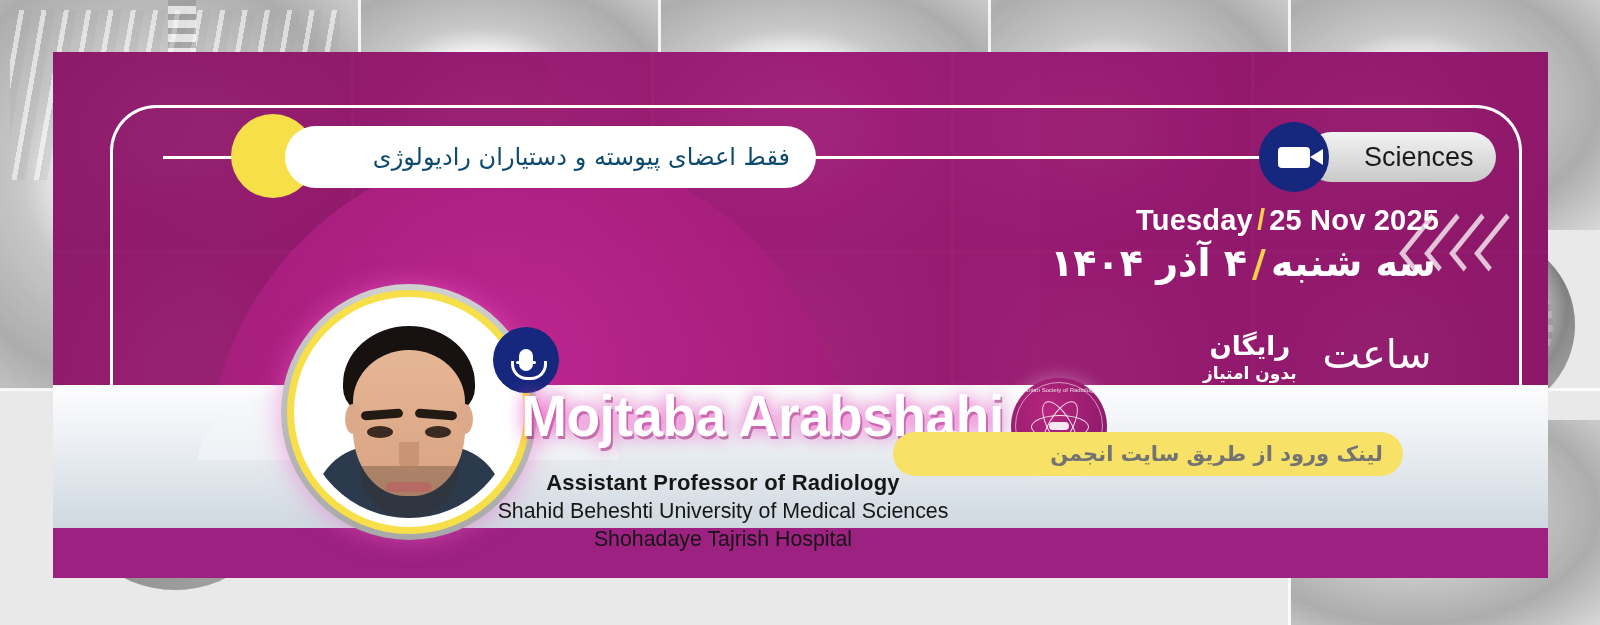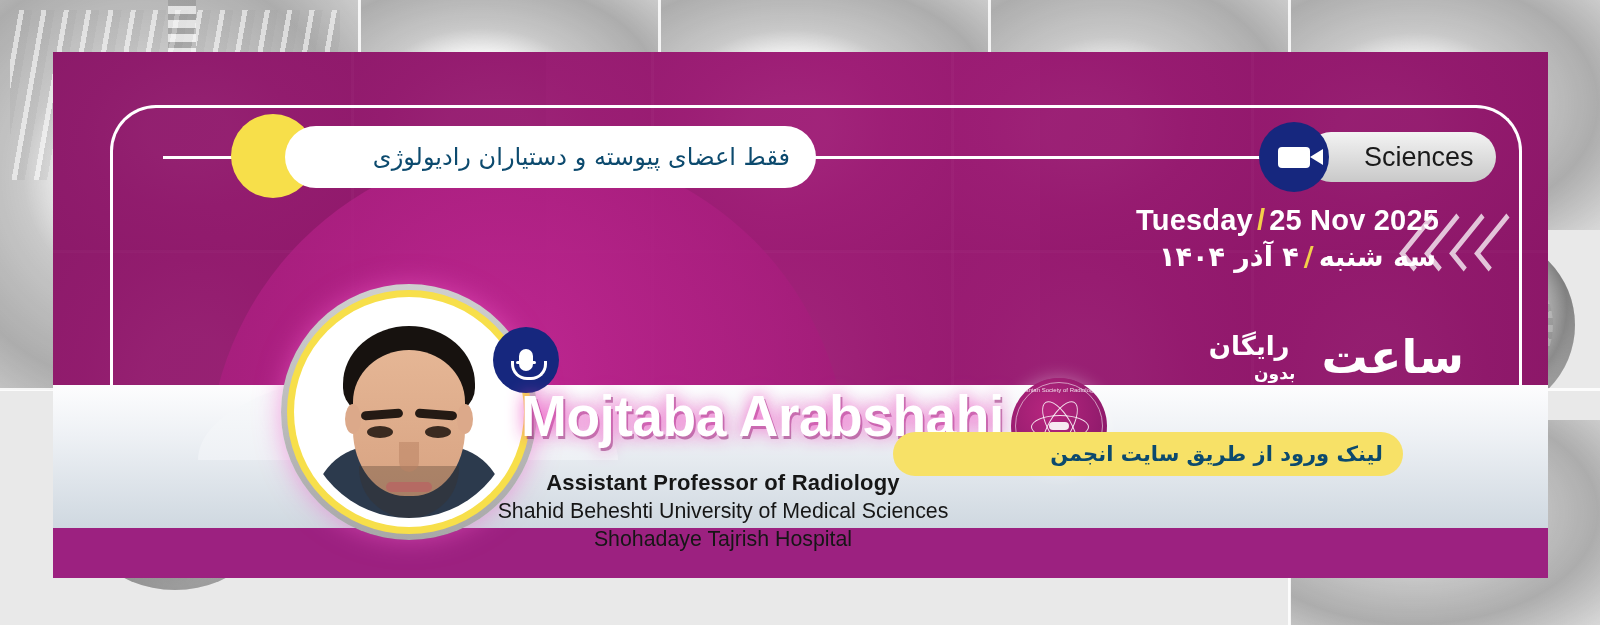--- a/index.html
+++ b/index.html
@@ -74,34 +74,34 @@
      font-family:"Liberation Sans","DejaVu Sans",sans-serif;font-weight:700;color:#ffffff;
      line-height:.96;letter-spacing:.5px;
      text-shadow:0 0 18px rgba(236,72,190,.95), 3px 4px 0 rgba(120,14,90,.55);}
   .title .l1{font-size:64px;transform:scaleX(.92);transform-origin:right;display:block;}
   .title .l2{font-size:64px;transform:scaleX(.92);transform-origin:right;display:block;margin-top:8px;}
 
   
   .date{position:absolute;left:1044px;top:152px;width:300px;color:#fff;margin-left:39px;}
   .date .en{font-size:29px;font-weight:700;white-space:nowrap;letter-spacing:.2px;}
   .date .en .sep{color:#f3d04a;margin:0 4px;}
-  .date .fa{font-size:27px;font-weight:700;direction:rtl;text-align:right;margin-top:4px;white-space:nowrap;
+  .date .fa{font-size:38px;font-weight:700;direction:rtl;text-align:right;margin-top:4px;white-space:nowrap;
      font-family:"DejaVu Sans","Liberation Sans",sans-serif;}
   .date .fa .sep{color:#f3d04a;margin:0 5px;}
 
   
   .chevrons{position:absolute;left:1358px;top:165px;display:flex;gap:2px;}
   .chev{width:18px;height:46px;border-left:5px solid rgba(255,255,255,.75);
      border-bottom:5px solid rgba(255,255,255,.75);transform:rotate(45deg) skew(6deg,6deg);}
 
   
   .time-block{position:absolute;left:1150px;top:280px;width:230px;color:#fff;direction:rtl;text-align:right;
      font-family:"DejaVu Sans","Liberation Sans",sans-serif;}
   .time-row{display:flex;justify-content:flex-end;align-items:flex-start;gap:26px;}
-  .t-hour{font-size:46px;font-weight:700;line-height:1.12;text-align:center;}
+  .t-hour{font-size:40px;font-weight:400;line-height:1.12;text-align:center;}
   .t-free{font-size:26px;font-weight:700;line-height:1.1;text-align:center;}
   .t-sub{font-size:17px;font-weight:700;line-height:1.25;margin-top:2px;}
 
   
   .portrait{position:absolute;left:228px;top:232px;width:256px;height:256px;border-radius:50%;
      background:linear-gradient(180deg,#cfcfcf,#a8a8a8);padding:6px;box-sizing:border-box;
      box-shadow:0 0 26px rgba(240,90,200,.55);}
   .ring-y{width:100%;height:100%;border-radius:50%;background:#f7df4a;padding:7px;box-sizing:border-box;}
   .ring-w{width:100%;height:100%;border-radius:50%;background:#ffffff;padding:9px;box-sizing:border-box;}
   .photo{width:100%;height:100%;border-radius:50%;overflow:hidden;position:relative;background:#ffffff;}
@@ -168,21 +168,21 @@
      width:20px;height:8px;background:rgba(255,255,255,.9);border-radius:4px;}
   .isr .yr{position:absolute;left:0;right:0;bottom:7px;text-align:center;font-size:7px;color:rgba(255,255,255,.9);}
   .isr .nm{position:absolute;left:0;right:0;top:9px;text-align:center;font-size:6px;color:rgba(255,255,255,.85);}
 
   
   .linkwrap{position:absolute;left:840px;top:380px;height:44px;border-radius:22px;background:#f7e167;
      display:flex;align-items:center;justify-content:flex-end;padding-left:0;padding-right:20px;}
   .link-url{height:44px;border-radius:22px;background:#b09a1e;display:flex;align-items:center;
      justify-content:center;padding:0 26px;margin-right:18px;}
   .link-url span{font-size:30px;color:#ffffff;font-weight:400;letter-spacing:-.5px;}
-  .link-fa{font-size:21px;color:#0c4a6e;font-weight:700;direction:rtl;white-space:nowrap;
+  .link-fa{font-size:21px;color:#737373;font-weight:700;direction:rtl;white-space:nowrap;
      font-family:"DejaVu Sans","Liberation Sans",sans-serif;}
 </style>
 </head>
 <body>
 
 <div id="stage">
 
   <div class="bg">
     <div class="tile" style="left:0;top:0;width:360px;height:390px;"></div>
     <div class="rib" style="left:10px;top:10px;width:330px;height:170px;opacity:.75;"></div>

